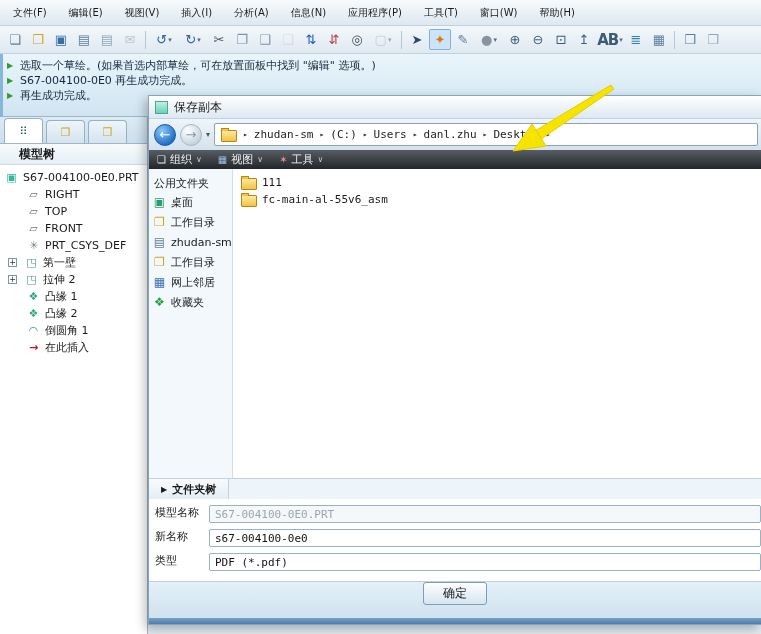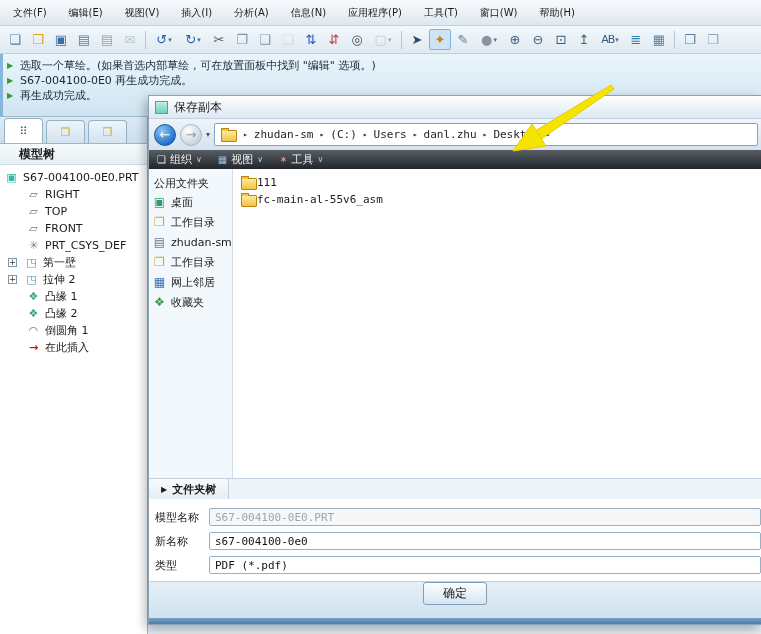--- a/index.html
+++ b/index.html
@@ -18,21 +18,21 @@
     display:flex;align-items:center;padding-left:4px;gap:1px;box-sizing:border-box}
   .tb-item{width:22px;height:21px;display:flex;align-items:center;justify-content:center;
     font-size:13px;border-radius:2px;box-sizing:border-box}
   .tb-item.muted{opacity:.55}
   .tb-item.active{background:#cde4f6;border:1px solid #7fb2dc}
   .tb-item .caret{display:none;font-size:7px;color:#5a6a78;margin-left:1px}
   .tb-item.has-caret{width:28px}
   .tb-item.has-caret .caret{display:inline}
   .tb-item.sep{width:7px}
   .tb-item.sep::after{content:"";width:1px;height:18px;background:#b6c6d2;margin:auto}
-  .tb-item.small-text .g{font-size:11px;font-weight:normal;letter-spacing:-1px}
+  .tb-item.small-text .g{font-size:15px;font-weight:bold;letter-spacing:-1px}
 
   
   .message-area{position:absolute;top:54px;left:0;right:0;height:63px;
     background:linear-gradient(#eaf5fb,#cfe4f1);border-bottom:1px solid #9fb6c8;
     border-left:3px solid #86b7da;padding:4px 0 0 4px;box-sizing:border-box}
   .message-line{display:flex;align-items:center;gap:5px;height:15px;font-size:11px;color:#15283c;white-space:nowrap}
   .msg-icon{color:#2f9e2f;font-size:8px;width:8px}
 
   
   .left-panel{position:absolute;top:117px;left:0;width:148px;bottom:0;background:#fff;
@@ -83,27 +83,27 @@
   .dark-ico{font-size:10px}
   .dark-caret{font-size:8px;color:#c8c8c8}
   .dlg-body{flex:1;display:flex;min-height:0}
   .dlg-sidebar{width:84px;flex:0 0 auto;background:#f2f8fc;border-right:1px solid #cfdee9;
     padding:5px 3px;box-sizing:border-box;font-size:11px}
   .side-header{height:18px;display:flex;align-items:center;padding-left:2px}
   .side-item{display:flex;align-items:center;gap:4px;height:20px;white-space:nowrap}
   .side-icon{font-size:12px;width:15px;text-align:center;flex:0 0 auto}
   .dlg-files{flex:1;background:#fff;padding:5px 8px;
     font-family:"DejaVu Sans Mono","Liberation Mono",monospace;font-size:11px}
-  .file-item{display:flex;align-items:center;height:17px;white-space:nowrap}
+  .file-item{display:flex;align-items:center;gap:5px;height:17px;white-space:nowrap}
   .ft-bar{height:20px;flex:0 0 auto;border-top:1px solid #c2d1dd;background:#eef5fa;display:flex;align-items:stretch}
   .ft-tab{display:flex;align-items:center;gap:5px;padding:0 12px;border-right:1px solid #c2d1dd;
     background:linear-gradient(#f8fbfd,#e4eef5);font-size:11px;font-weight:bold}
   .ft-marker{font-size:8px}
   .dlg-form{flex:0 0 auto;background:#fff;padding:6px 0 4px 6px}
-  .form-row{display:flex;align-items:center;height:24px;font-size:11px}
+  .form-row{display:flex;align-items:flex-start;height:24px;font-size:11px}
   .form-label{width:54px;flex:0 0 auto}
   .form-input{flex:1;height:18px;border:1px solid #9ab0c4;border-radius:2px;
     font-family:"DejaVu Sans Mono","Liberation Mono",monospace;font-size:11px;padding:0 5px;
     color:#111;background:#fff;box-sizing:border-box;outline:none}
   .form-input.disabled{color:#9aa6b0;background:#f5f7f9}
   .dlg-footer{height:36px;flex:0 0 auto;background:linear-gradient(#e4f0f8,#cfe2ef);
     border-top:1px solid #c2d1dd;display:flex;align-items:flex-start;justify-content:center}
   .ok-btn{width:62px;height:21px;background:linear-gradient(#fdfeff,#d6e5f0);border:1px solid #7f9db9;
     border-radius:3px;font-size:12px;display:flex;align-items:center;justify-content:center;cursor:default}
   .dlg-strip{height:6px;flex:0 0 auto;background:linear-gradient(#77a3c8,#4c7ca8)}

